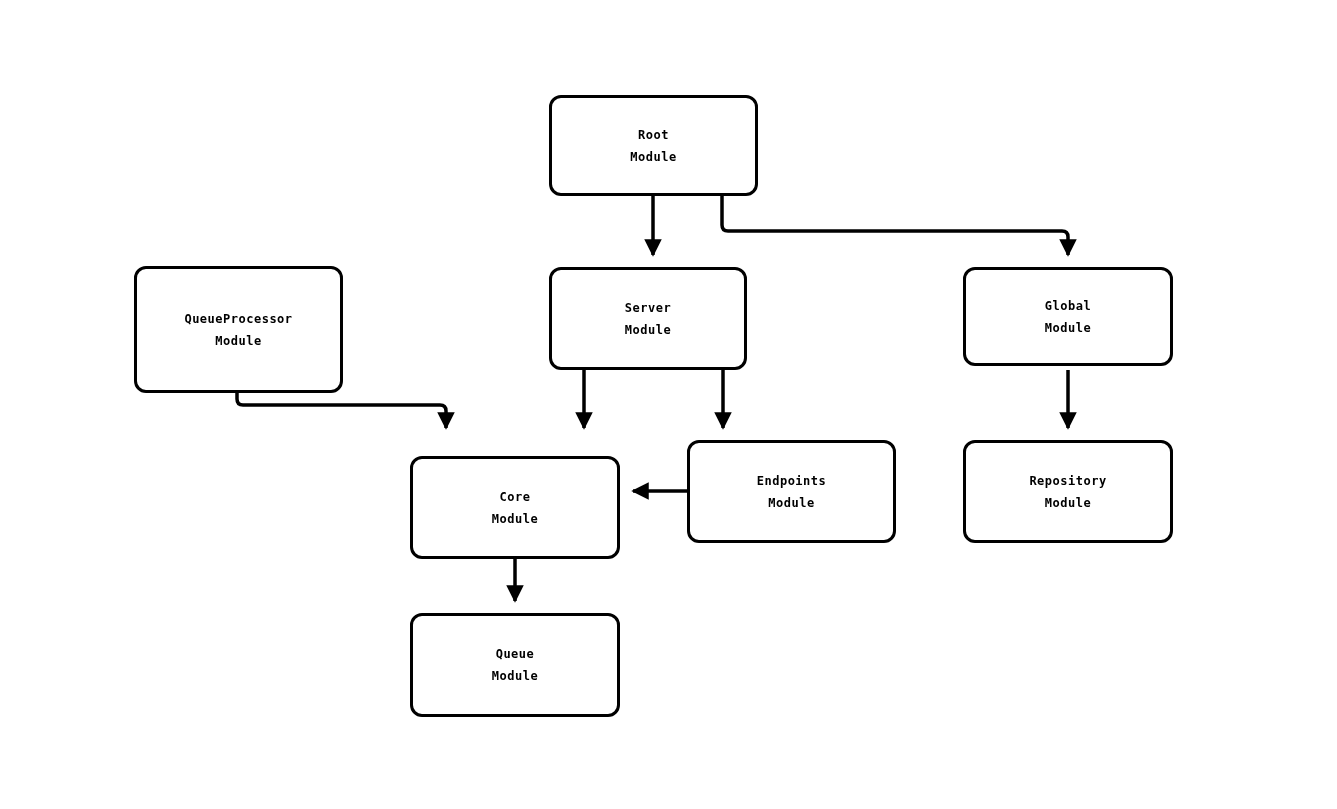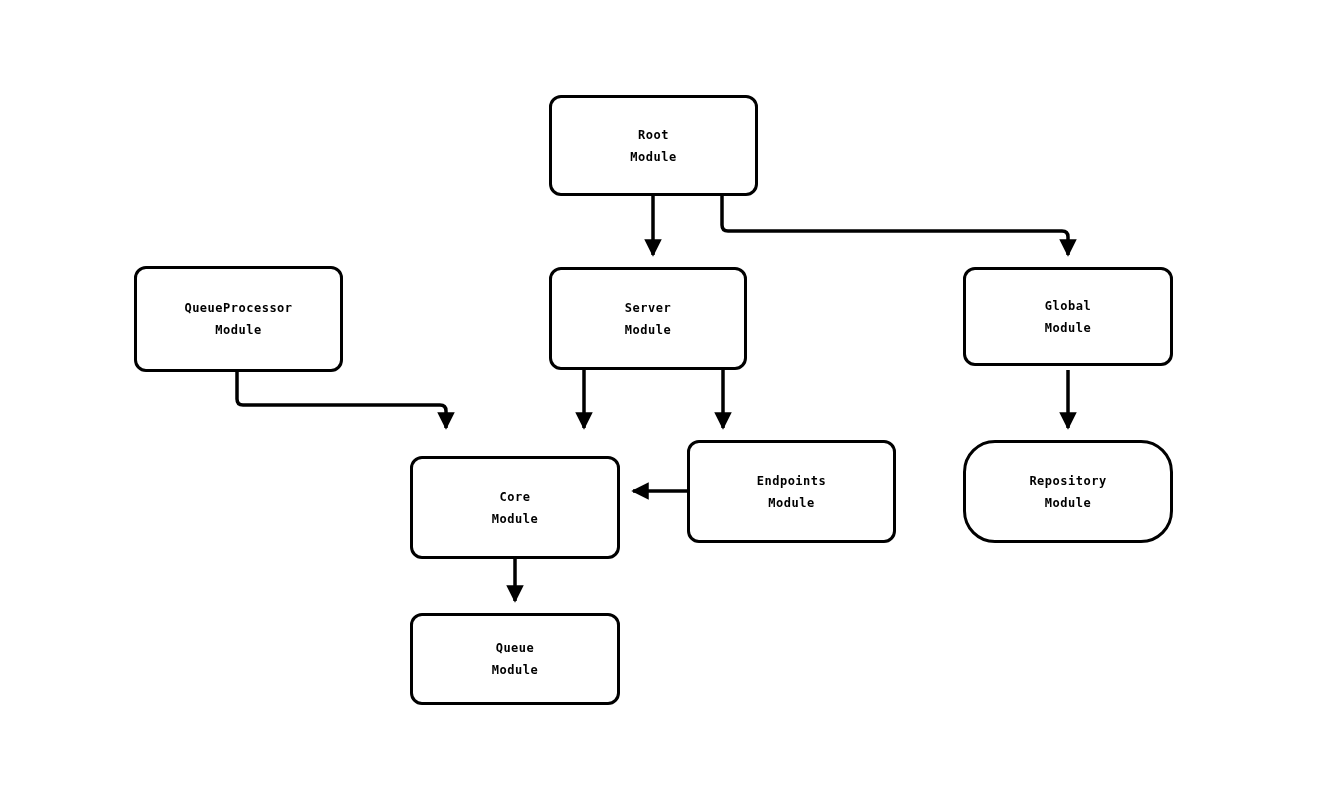--- a/index.html
+++ b/index.html
@@ -87,21 +87,21 @@
     <g>
       <path d="M 515 543 L 515 601" stroke="#000000" stroke-width="3.5" fill="none" marker-end="url(#arrow)"></path>
     </g>
   </svg>
 
   <div class="node" style="left:549px; top:95px; width:209px; height:101px;">
     <div class="node-label">Root
 Module</div>
   </div>
 
-  <div class="node" style="left:134px; top:266px; width:209px; height:106px;">
+  <div class="node" style="left:134px; top:266px; width:209px; height:127px;">
     <div class="node-label">QueueProcessor
 Module</div>
   </div>
 
   <div class="node" style="left:549px; top:267px; width:198px; height:103px;">
     <div class="node-label">Server
 Module</div>
   </div>
 
   <div class="node" style="left:963px; top:267px; width:210px; height:99px;">
@@ -112,23 +112,23 @@
   <div class="node" style="left:410px; top:456px; width:210px; height:103px;">
     <div class="node-label">Core
 Module</div>
   </div>
 
   <div class="node" style="left:687px; top:440px; width:209px; height:103px;">
     <div class="node-label">Endpoints
 Module</div>
   </div>
 
-  <div class="node" style="left:963px; top:440px; width:210px; height:103px;border-radius:32px;">
+  <div class="node" style="left:963px; top:440px; width:210px; height:103px;">
     <div class="node-label">Repository
 Module</div>
   </div>
 
-  <div class="node" style="left:410px; top:613px; width:210px; height:92px;">
+  <div class="node" style="left:410px; top:613px; width:210px; height:104px;">
     <div class="node-label">Queue
 Module</div>
   </div>
 
 </div>
 
 </body></html>

